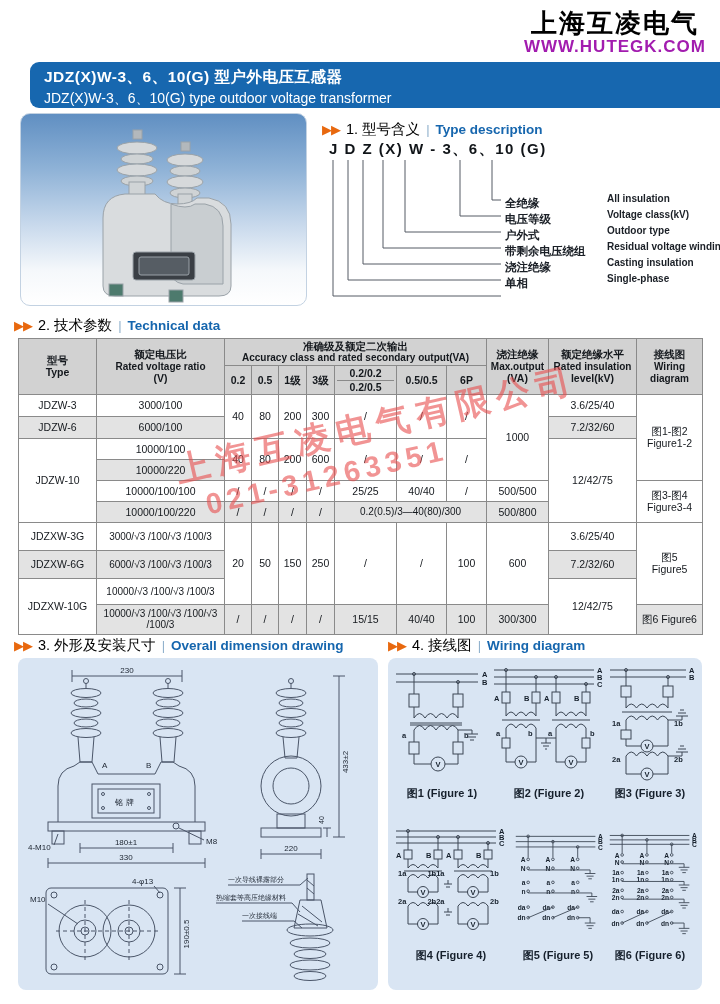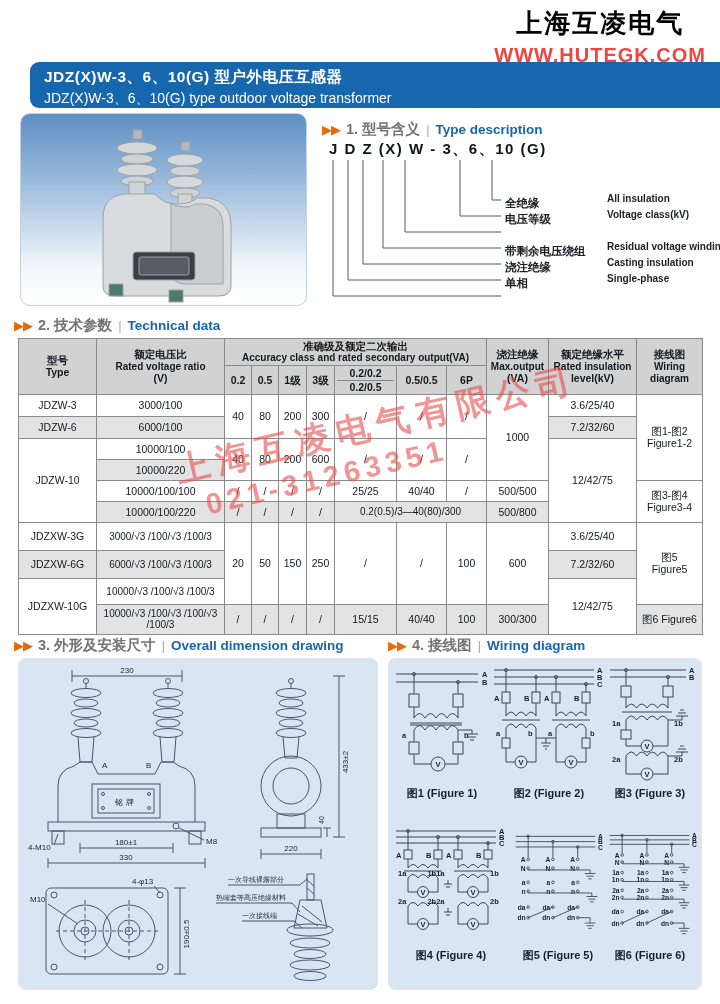--- a/index.html
+++ b/index.html
@@ -2,31 +2,31 @@
 <html><head>
 <meta charset="utf-8">
 <style>
   html,body{margin:0;padding:0;background:#ffffff;}
   .page{position:relative;width:720px;height:1004px;background:#fff;overflow:hidden;
         font-family:"Liberation Sans","DejaVu Sans",sans-serif;color:#111;}
 
   
   .logo-block{position:absolute;top:10px;right:14px;text-align:center;}
   .logo-text{font-size:26px;font-weight:bold;color:#000000;letter-spacing:2px;line-height:1.05;}
-  .logo-web{font-size:20px;font-weight:bold;color:#ef4444;margin-top:7px;letter-spacing:1px;}
+  .logo-web{font-size:17px;font-weight:bold;color:#a21caf;margin-top:0;letter-spacing:1px;}
 
   .title-bar{position:absolute;left:30px;top:62px;width:690px;height:46px;background:#1767af;
              border-radius:9px 0 0 9px;color:#fff;padding:5px 4px 0 14px;box-sizing:border-box;}
   .title-zh{font-size:15.5px;font-weight:bold;letter-spacing:.5px;}
   .title-en{font-size:14px;margin-top:2px;}
 
   
   .sec-head{position:absolute;display:flex;align-items:baseline;white-space:nowrap;}
   .arrows{color:#e8680e;font-size:13px;font-weight:bold;letter-spacing:-1px;margin-right:6px;}
-  .sec-zh{color:#737373;font-size:14.5px;font-weight:bold;}
+  .sec-zh{color:#000000;font-size:14.5px;font-weight:normal;}
   .sec-div{color:#8fb0cc;margin:0 6px;font-weight:normal;font-size:13px;}
   .sec-en{color:#1666ae;font-size:13.5px;font-weight:bold;}
 
   
   .photo{position:absolute;left:20px;top:113px;width:287px;height:193px;border-radius:10px;
          border:1px solid #c3d2e2;box-sizing:border-box;overflow:hidden;
          background:linear-gradient(180deg,#608fc2 0%,#8db1d6 28%,#c8d9ec 58%,#f5f8fb 82%,#ffffff 100%);}
 
   
   .code-line{position:absolute;left:329px;top:140px;font-size:15px;font-weight:bold;letter-spacing:1.5px;color:#101418;}
@@ -123,20 +123,24 @@
         <polyline points="8,0 8,136 176,136"></polyline>
       </g>
     </svg>
     <div class="tree-row" style="top:33px;">
       <span class="tree-zh">全绝缘</span>
       <span class="tree-en">All insulation</span>
     </div>
     <div class="tree-row" style="top:49px;">
       <span class="tree-zh">电压等级</span>
       <span class="tree-en">Voltage class(kV)</span>
+    </div>
+    <div class="tree-row" style="top:65px;">
+      <span class="tree-zh">户外式</span>
+      <span class="tree-en">Outdoor type</span>
     </div>
     <div class="tree-row" style="top:81px;">
       <span class="tree-zh">带剩余电压绕组</span>
       <span class="tree-en">Residual voltage winding</span>
     </div>
     <div class="tree-row" style="top:97px;">
       <span class="tree-zh">浇注绝缘</span>
       <span class="tree-en">Casting insulation</span>
     </div>
     <div class="tree-row" style="top:113px;">

